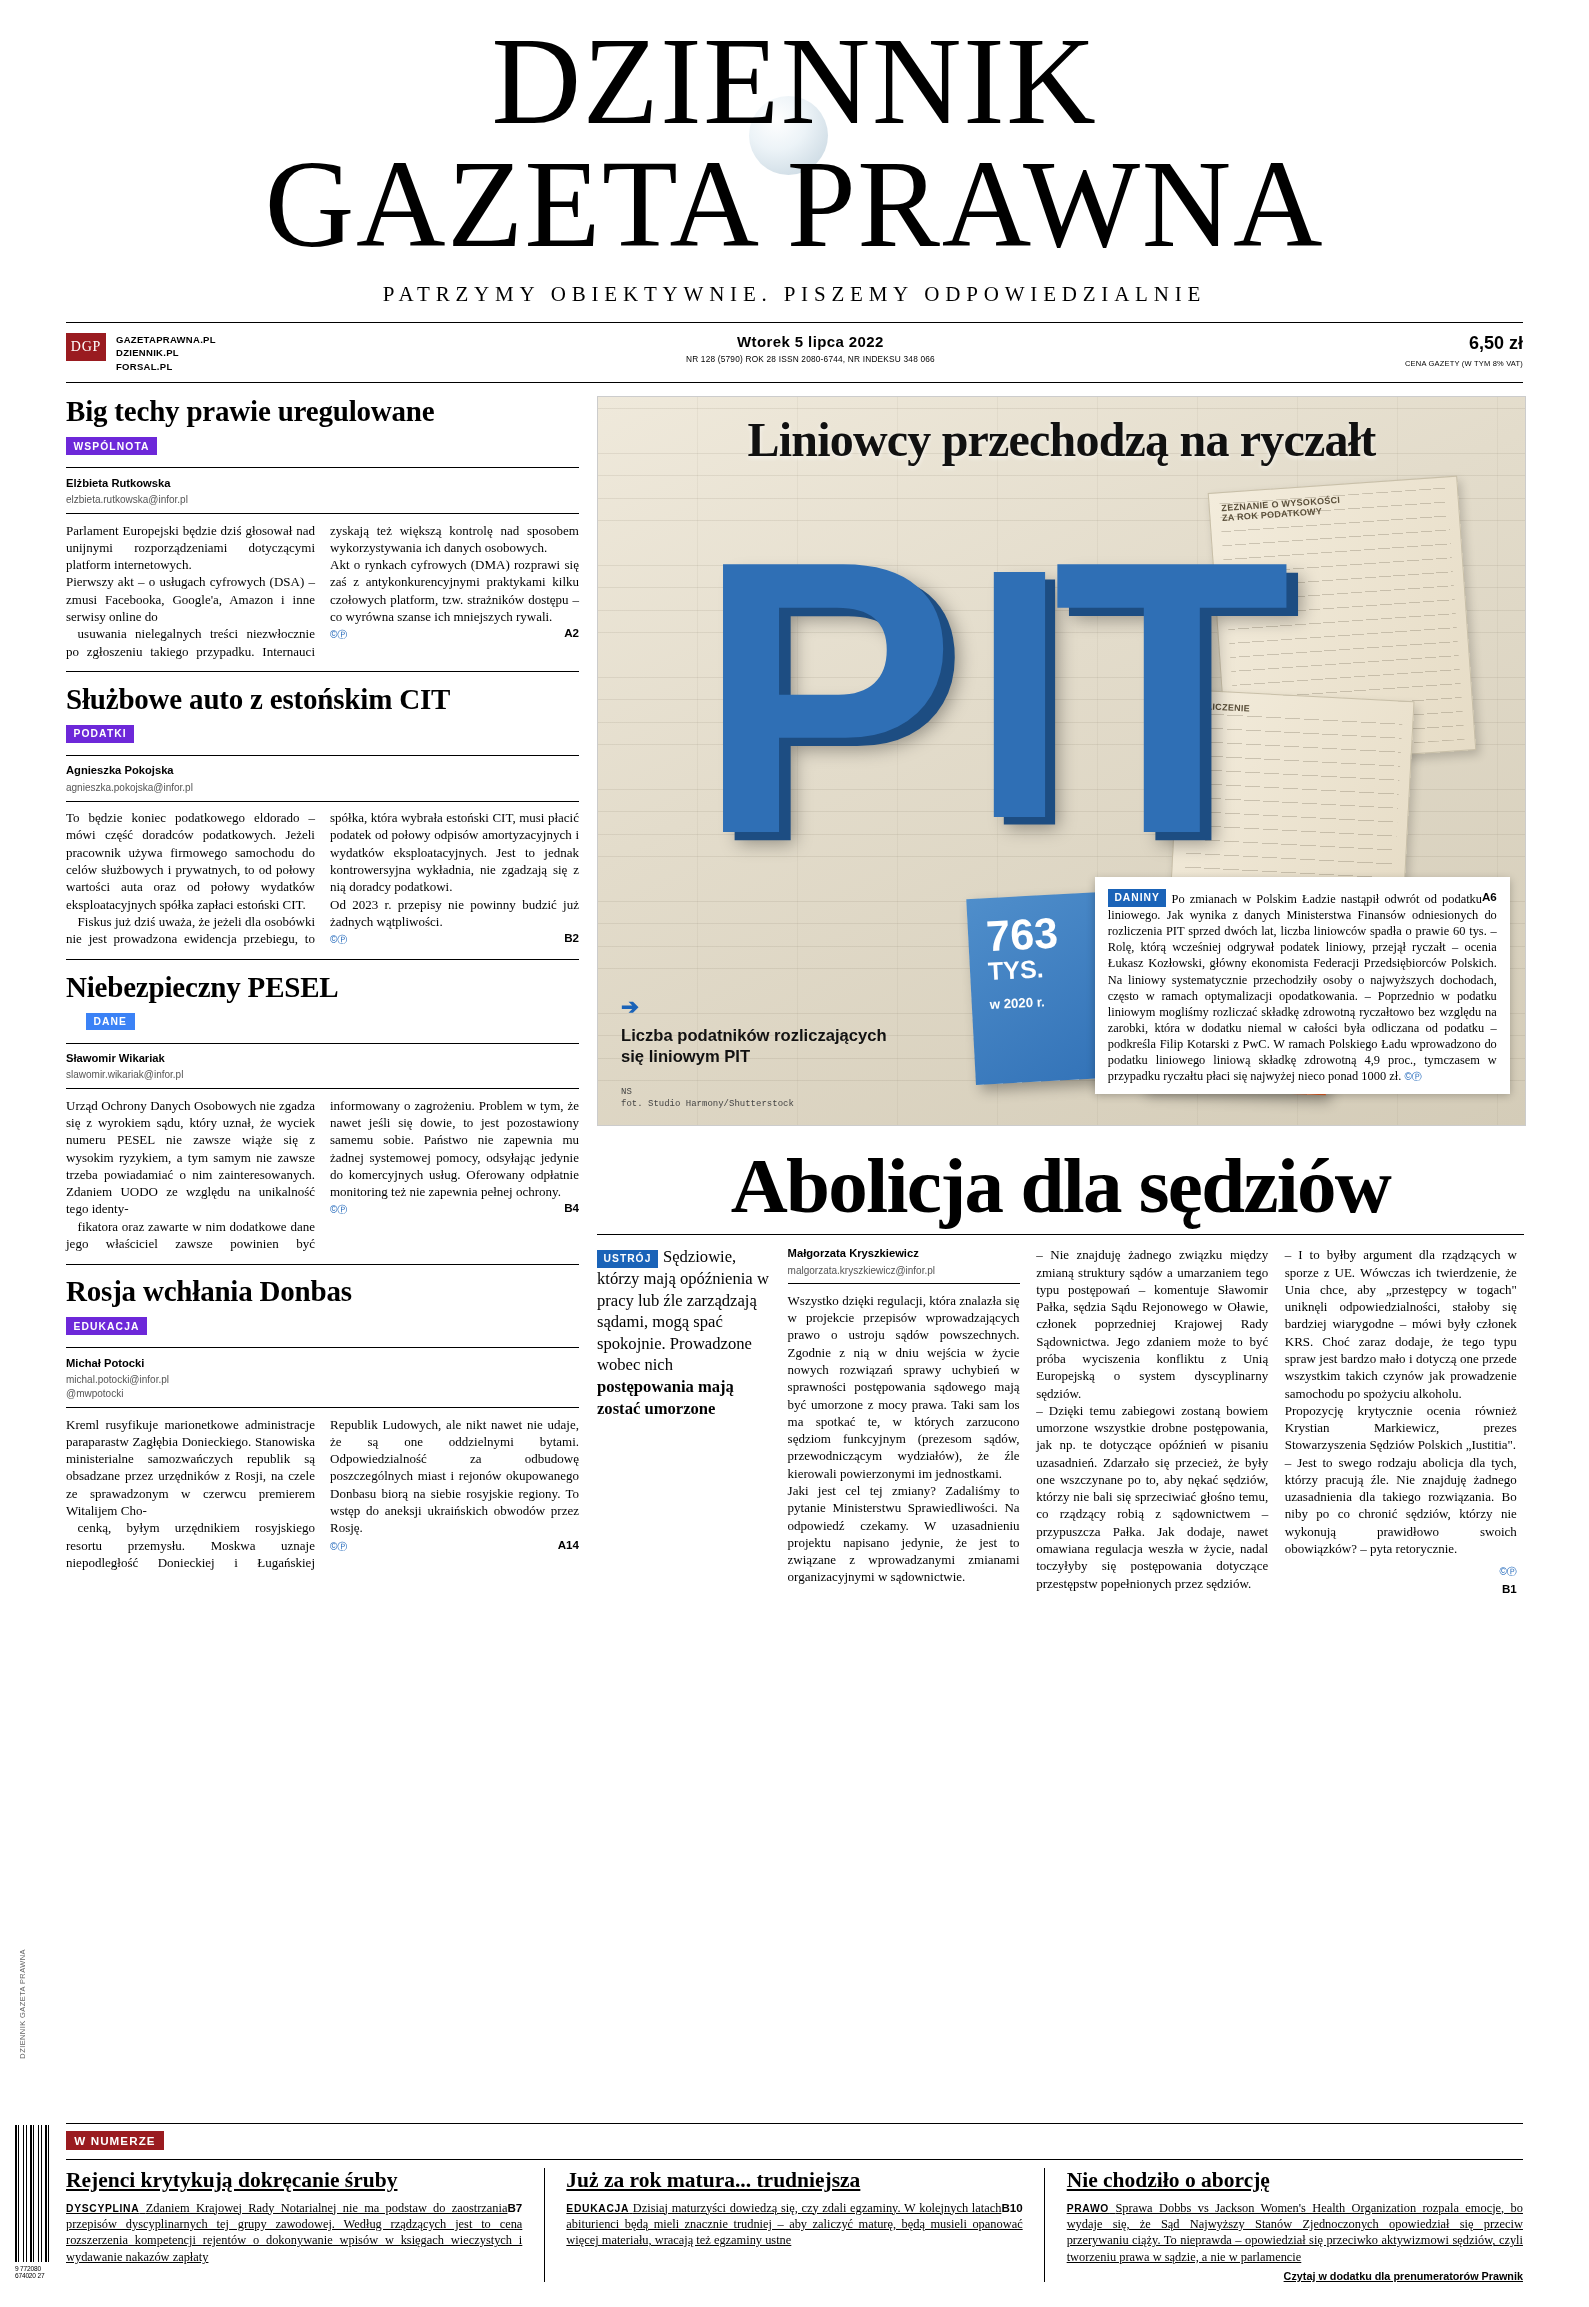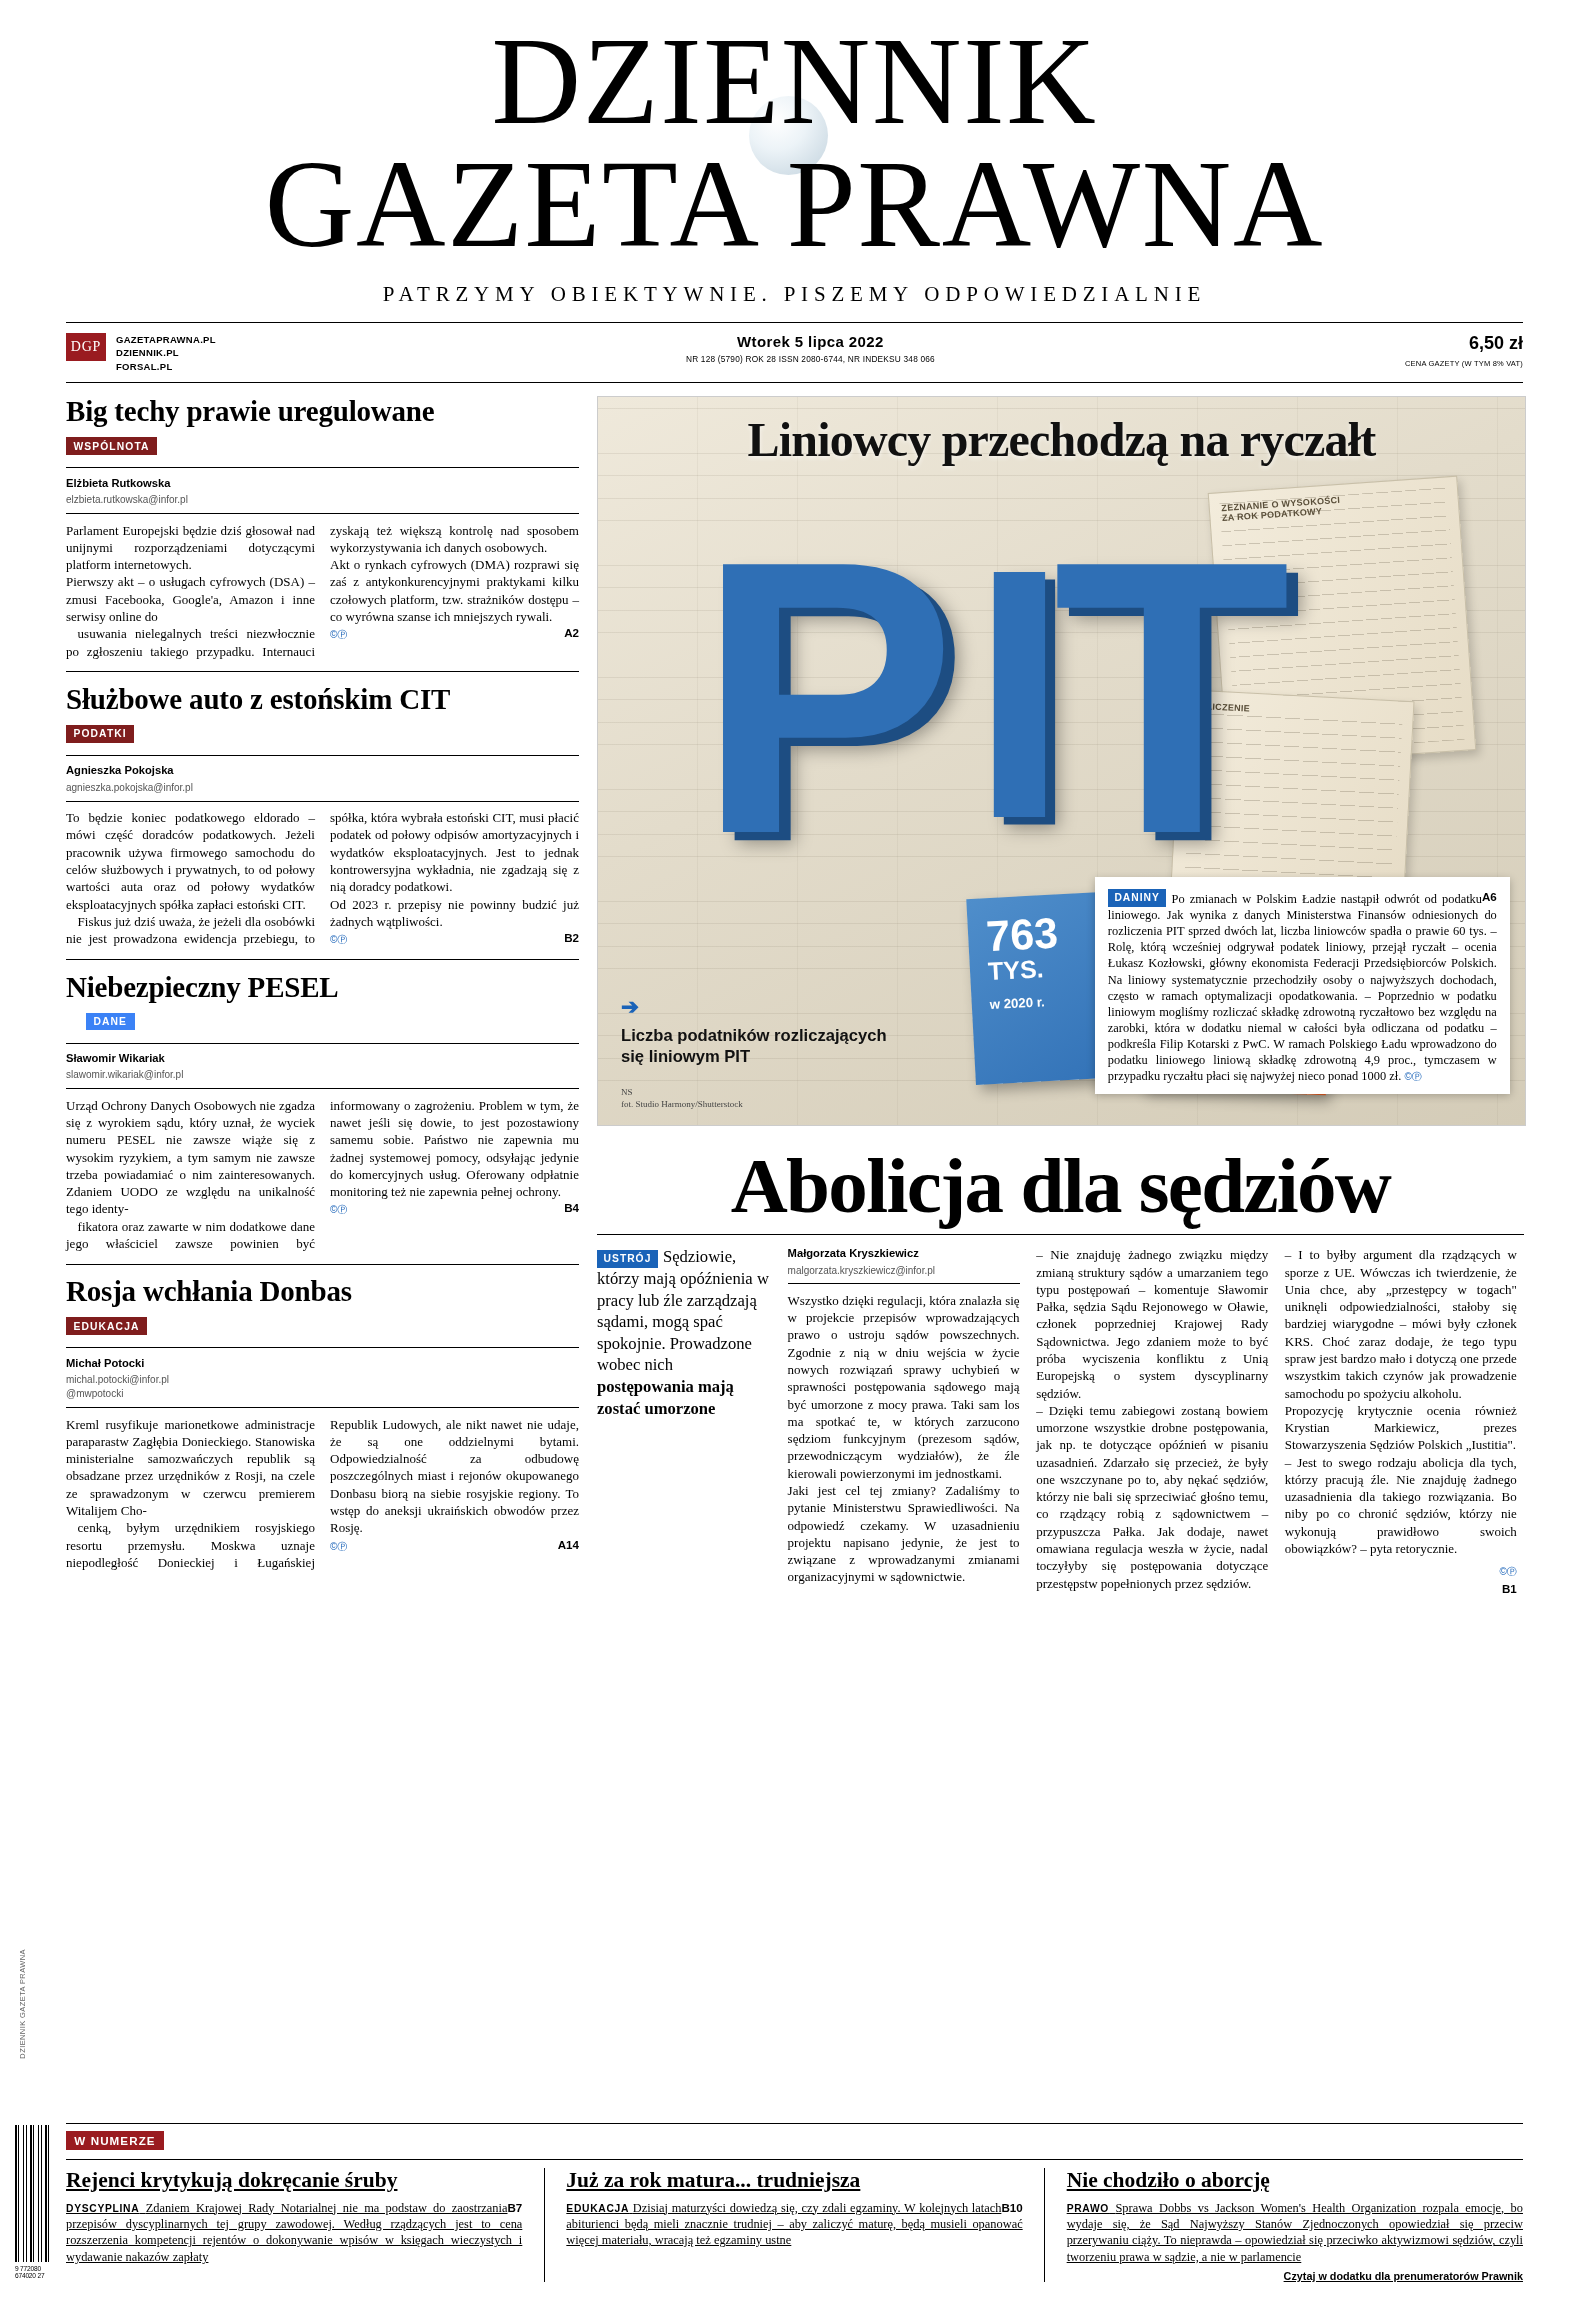--- a/index.html
+++ b/index.html
@@ -59,21 +59,21 @@
   .col-right{width:927px;flex:none;}
 
   
   .art{border-bottom:0.8px solid #000;padding-bottom:11.6px;margin-bottom:11.6px;}
   .art:last-child{border-bottom:none;}
   .art h2{
     font-size:29px;line-height:1.07;margin:0 0 10px 0;font-weight:bold;
     font-family:"Liberation Serif",serif;letter-spacing:-0.2px;
   }
   .tag{
-    display:inline-block;background:#7f1d1d;color:#fff;font-family:"Liberation Sans",sans-serif;
+    display:inline-block;background:#6d28d9;color:#fff;font-family:"Liberation Sans",sans-serif;
     font-size:10.3px;font-weight:bold;letter-spacing:1.1px;padding:3.3px 7.5px 3.3px 7.5px;margin-bottom:6.6px;
   }
   .tag.dane{background:#3b82f6;margin-left:20px;}
   .byline{font-family:"Liberation Sans",sans-serif;font-size:11.2px;font-weight:bold;line-height:1.4;}
   .byline .mail{font-weight:normal;color:#555;font-size:10px;display:block;margin-top:1.7px;}
   .hr-thin{border-top:0.8px solid #000;margin:5.8px 0 7.5px 0;}
   .cols2{column-count:2;column-gap:15px;font-size:13px;line-height:1.33;text-align:justify;
     font-family:"Liberation Serif",serif;}
   .cols2 p{margin:0;text-indent:11.6px;}
   .cols2 p:first-child{text-indent:0;}
@@ -119,21 +119,21 @@
   .stat-card .unit{font-size:25px;line-height:1.1;}
   .stat-card .when{font-size:13.2px;font-weight:bold;margin-top:11.6px;}
   .stat-blue{left:373px;top:497px;width:157px;height:153px;background:linear-gradient(150deg,#4f8ecb,#2f6fb5);transform:rotate(-3deg);}
   .stat-orange{left:546px;top:517px;width:149px;height:145px;background:linear-gradient(150deg,#e8743a,#d95b23);transform:rotate(2deg);}
 
   .lead-label{
     position:absolute;left:23px;bottom:58px;width:273px;
     font-family:"Liberation Sans",sans-serif;font-weight:bold;font-size:16.6px;line-height:1.25;color:#111;
   }
   .lead-label .arrow{color:#1a63b8;font-size:21.5px;display:block;margin-bottom:5px;}
-  .photo-credit{position:absolute;left:23px;bottom:15px;font-family:Liberation Serif, serif;
+  .photo-credit{position:absolute;left:23px;bottom:15px;font-family:Liberation Mono, monospace;
     font-size:9px;color:#444;line-height:1.35;}
 
   .infobox{
     position:absolute;right:15px;bottom:31px;width:389px;background:#fff;
     padding:11.6px 13.2px 10px 13.2px;box-shadow:0 1.7px 8.3px rgba(0,0,0,.25);
     font-family:"Liberation Serif",serif;font-size:12.4px;line-height:1.3;text-align:justify;
   }
   .infobox .hd{display:inline-block;background:#1a63b8;color:#fff;font-family:"Liberation Sans",sans-serif;
     font-size:10.3px;font-weight:bold;letter-spacing:1px;padding:2.5px 6.6px;margin-right:5px;vertical-align:1.7px;}
   .infobox .pg{font-family:"Liberation Sans",sans-serif;font-weight:bold;font-size:11.6px;float:right;}

